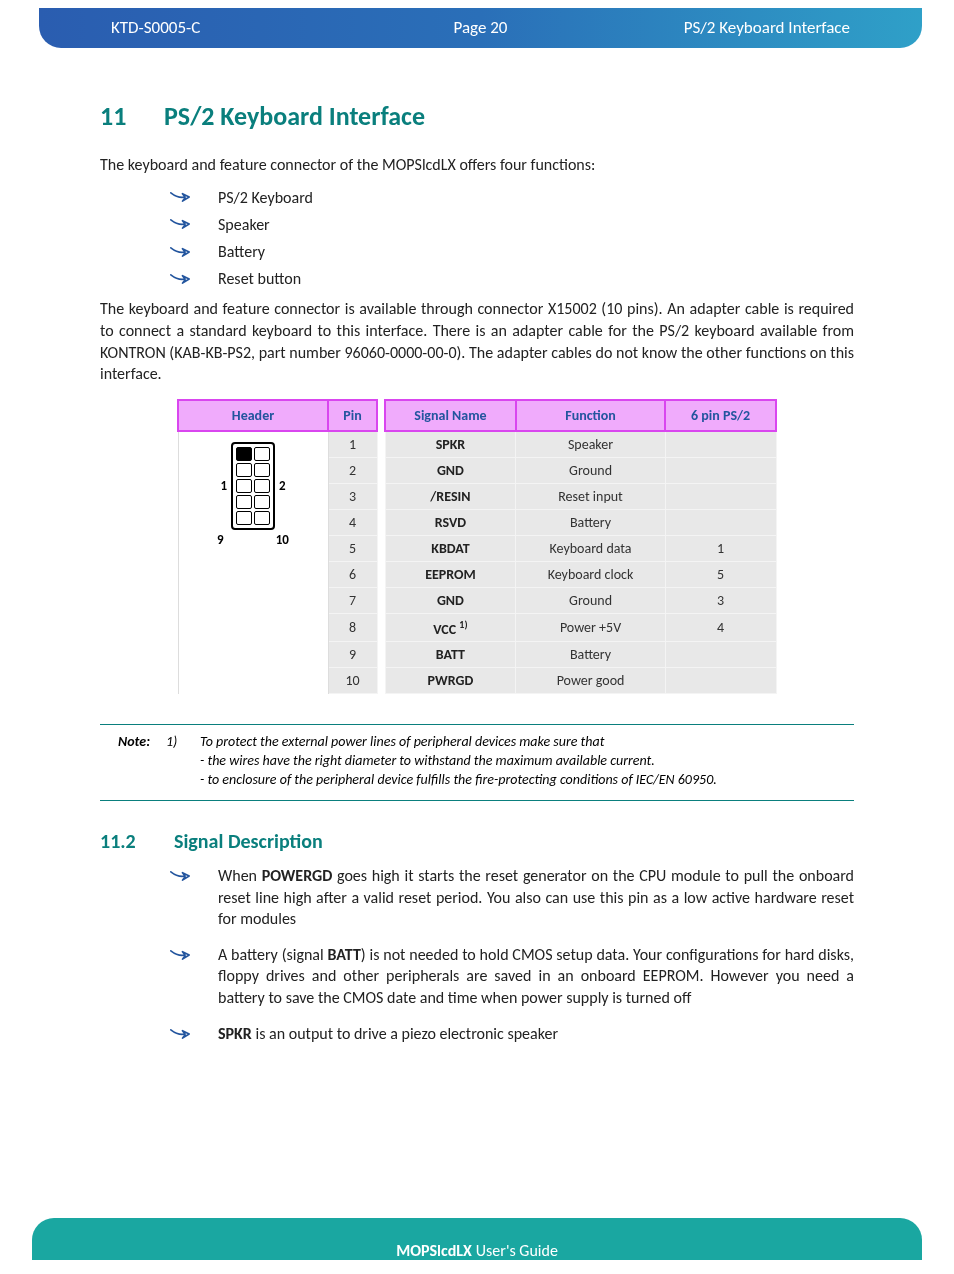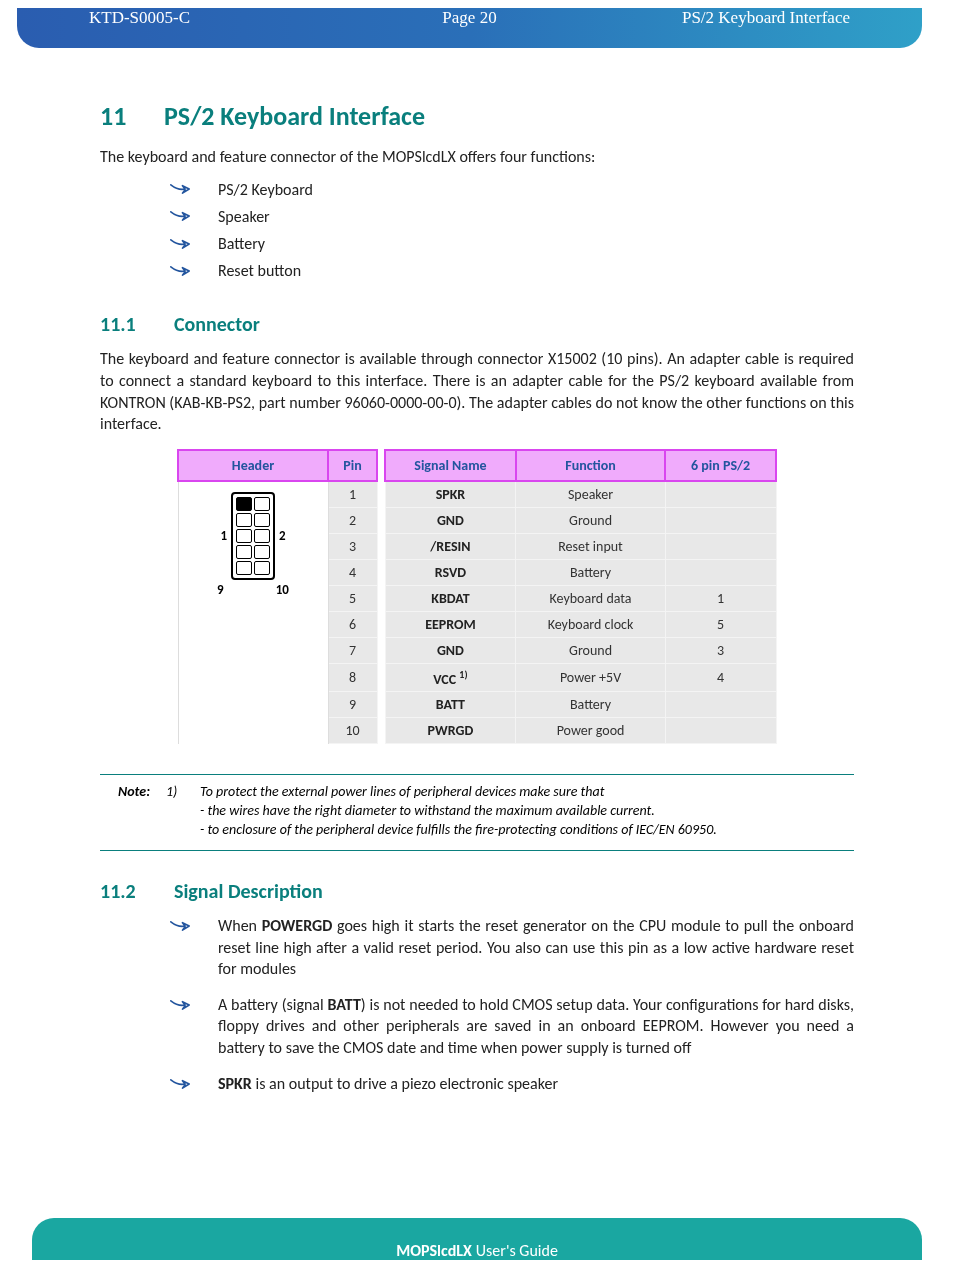--- a/index.html
+++ b/index.html
@@ -6,39 +6,38 @@
   body {
     font-family: "Segoe UI", "Calibri", sans-serif;
     background: #fff;
     width: 954px;
     height: 1274px;
     position: relative;
     color: #222;
   }
   .header-band {
     position: absolute;
-    top: 8px; left: 17px; right: 32px;
+    top: 8px; left: 39px; right: 32px;
     height: 40px;
     background: linear-gradient(90deg, #2a5db0 0%, #2a6fb8 50%, #2fa0c8 100%);
     border-radius: 0 0 22px 22px;
     color: #fff;
     display: flex;
-    align-items: flex-start;
+    align-items: center;
     font-size: 17px;
     padding: 0 72px 2px 72px;
-    font-family: Liberation Serif, serif;
   }
   .header-band .left  { flex: 1; text-align: left; }
   .header-band .mid   { flex: 1; text-align: center; }
   .header-band .right { flex: 1; text-align: right; }
   .page {
     position: absolute;
     top: 100px; left: 100px; right: 100px;
   }
-  h1 { color: #0a7f7d; font-size: 26px; font-weight: 700; display: flex; gap: 36px; margin-bottom: 14px; }
+  h1 { color: #0a7f7d; font-size: 26px; font-weight: 700; display: flex; gap: 36px; margin-bottom: 22px; }
   h1 .num { min-width: 28px; }
   h2 { color: #0a7f7d; font-size: 20px; font-weight: 700; display: flex; gap: 30px; margin: 28px 0 12px 0; }
   h2 .num { min-width: 44px; }
   p { font-size: 16px; line-height: 1.35; margin-bottom: 8px; }
   .just { text-align: justify; }
   .intro-list { margin: 6px 0 6px 70px; }
   .intro-list li { list-style: none; display: flex; align-items: center; gap: 28px; font-size: 16px; line-height: 1.7; }
   .arrow-bullet {
     width: 20px; height: 14px; flex: 0 0 20px; position: relative;
   }
@@ -158,24 +157,20 @@
       <li>
         <span class="arrow-bullet">
           <svg viewBox="0 0 24 16">
             <path d="M1 3 Q10 10 18 8 L15 4 L23 8 L15 13 L18 9" fill="none" stroke="#23559e" stroke-width="2" stroke-linejoin="round" stroke-linecap="round"></path>
           </svg>
         </span>
         <span>Reset button</span>
       </li>
     </ul>
 
-  <h2>
-    <span class="num">11.1</span>
-    <span>Connector</span>
-  </h2>
 
   <p class="just">The keyboard and feature connector is available through connector X15002 (10 pins). An adapter cable is required to connect a standard keyboard to this interface. There is an adapter cable for the PS/2 keyboard available from KONTRON (KAB-KB-PS2, part number 96060-0000-00-0). The adapter cables do not know the other functions on this interface.</p>
 
   <table class="pins">
     <thead>
       <tr>
         <th>Header</th>
         <th>Pin</th>
         <th class="gap"></th>
         <th>Signal Name</th>

